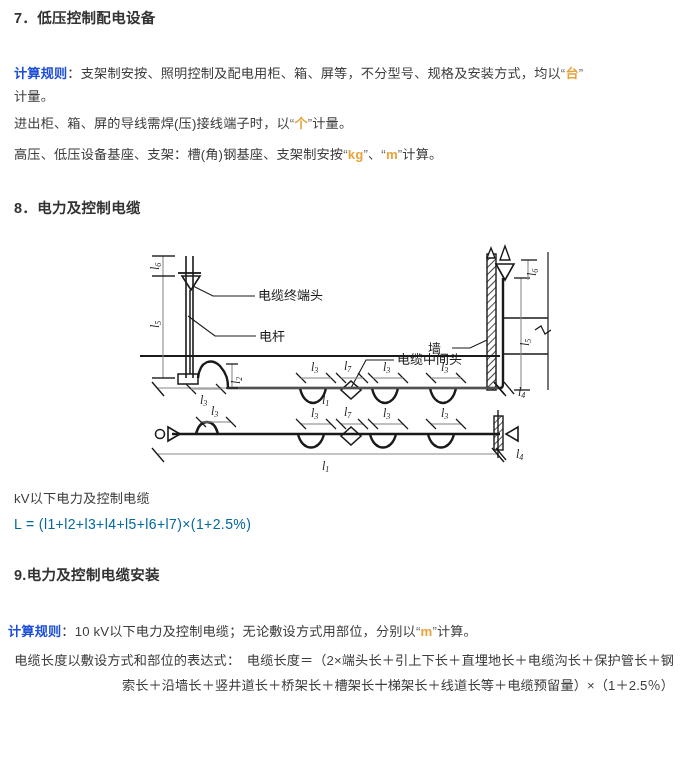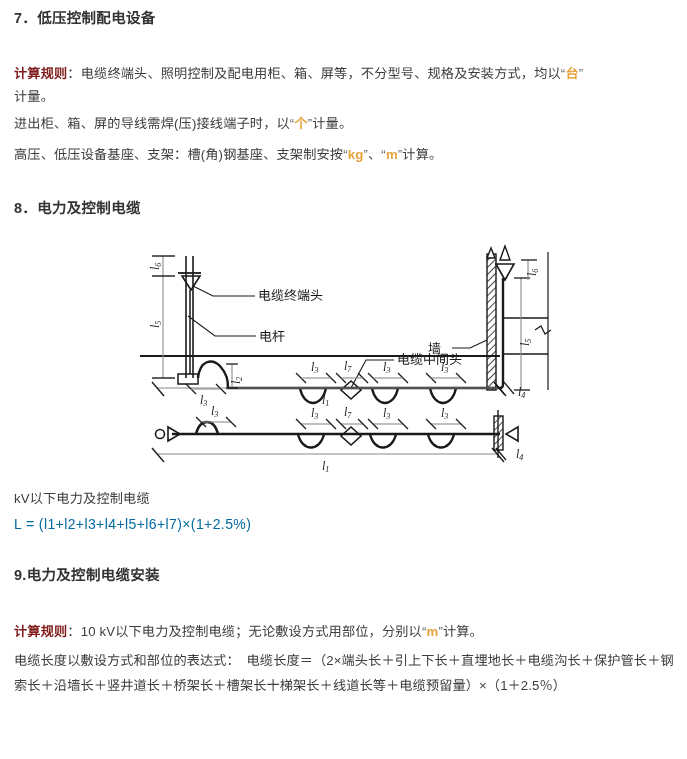--- a/index.html
+++ b/index.html
@@ -44,58 +44,59 @@
     color: #3d3d3d;
     letter-spacing: 0.15px;
     white-space: nowrap;
   }
   .body-block {
     position: absolute;
     font-size: 13.2px;
     line-height: 1.9;
     color: #3d3d3d;
     letter-spacing: 0.1px;
-  }
-  b.rule-label { font-weight: bold; color: #7f1d1d; }
+    text-align: right;
+  }
+  b.rule-label { font-weight: bold; color: #1d4ed8; }
   .hl {
     color: #e8a33d;
     font-weight: bold;
   }
   .quote { color: #6a6a6a; font-weight: normal; }
 
   #p7l1 { left: 14px; top: 62px; }
   #p7l1b { left: 14px; top: 85px; }
   #p7l2 { left: 14px; top: 112px; }
   #p7l3 { left: 14px; top: 143px; }
 
   #caption-1 { left: 14px; top: 487px; }
   #formula-1 { left: 14px; top: 512px; font-size: 14px; letter-spacing: 0.4px; color: #0369a1; }
 
-  #p9l1 { left: 14px; top: 620px; }
+  #p9l1 { left: 8px; top: 620px; }
   #p9body { left: 14px; top: 648px; width: 660px; }
   #p9last { left: 14px; top: 737px; }
 
   
   #diagram {
     position: absolute;
     left: 0px;
     top: 238px;
     width: 687px;
     height: 248px;
   }
 </style>
 </head>
 <body>
 
 <div class="page">
 
   <div class="section-heading" id="sec7-heading">7．低压控制配电设备</div>
 
   <div class="body-line" id="p7l1">
-    <b class="rule-label">计算规则</b><span>：</span><span>电缆终端头、照明控制及配电用柜、箱、屏等，不分型号、规格及安装方式，均以</span><span class="quote">“</span><span class="hl">台</span><span class="quote">”</span>
+    <b class="rule-label">计算规则</b><span>：</span><span>支架制安按、照明控制及配电用柜、箱、屏等，不分型号、规格及安装方式，均以</span><span class="quote">“</span><span class="hl">台</span><span class="quote">”</span>
   </div>
   <div class="body-line" id="p7l1b">
     <span>计量。</span>
   </div>
 
   <div class="body-line" id="p7l3">
     <span>高压、低压设备基座、支架：槽(角)钢基座、支架制安按</span><span class="quote">“</span><span class="hl">kg</span><span class="quote">”</span><span>、</span><span class="quote">“</span><span class="hl">m</span><span class="quote">”</span><span>计算。</span>
   </div>
 
   <div class="body-line" id="p7l2">

